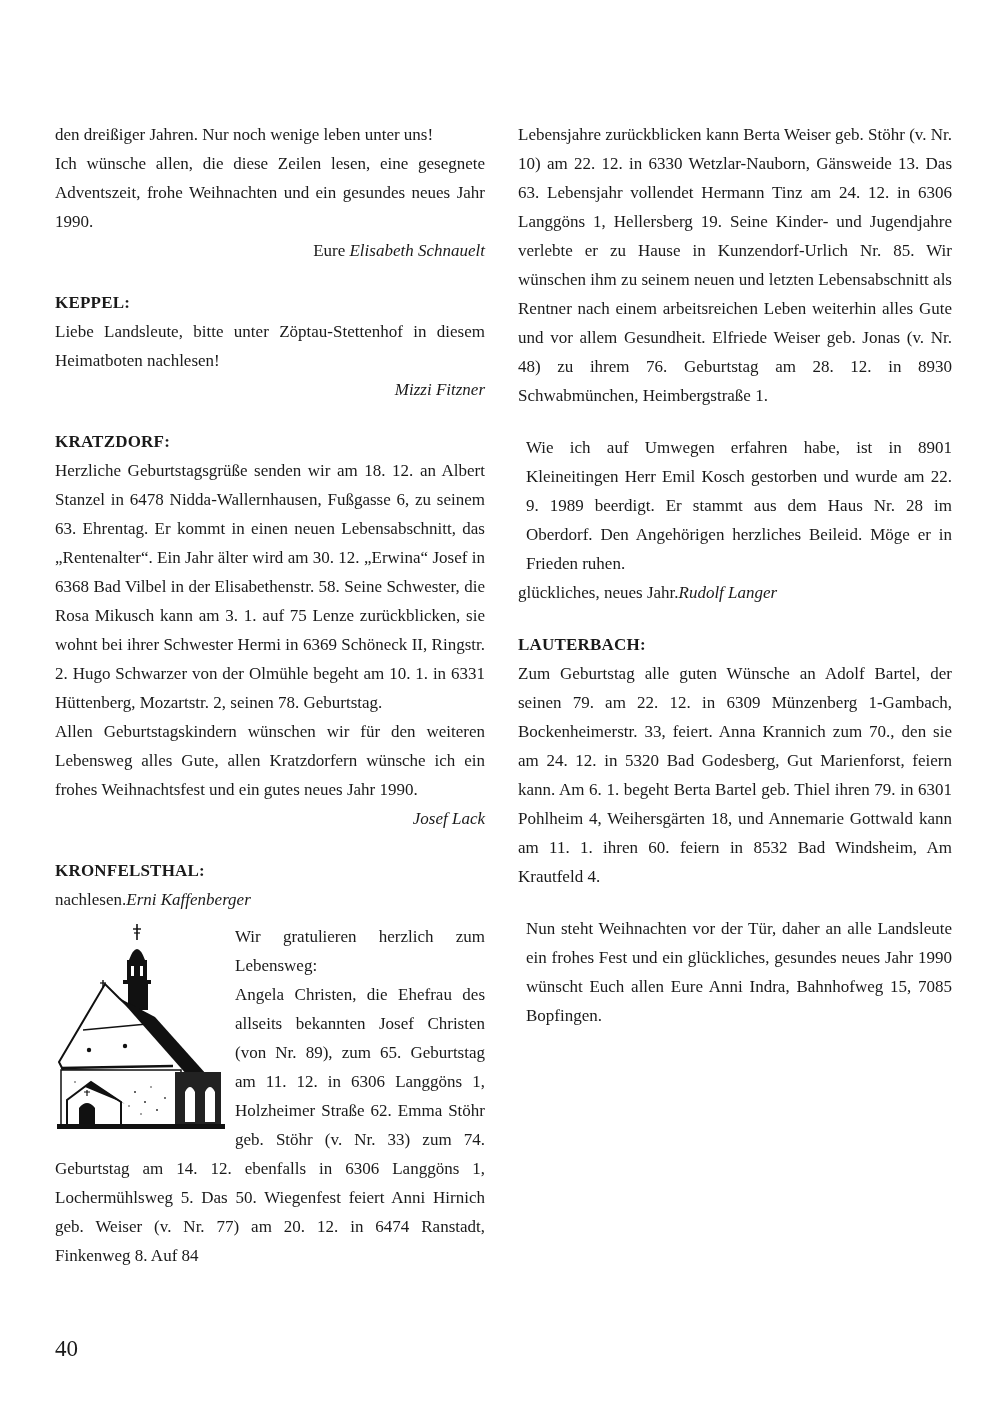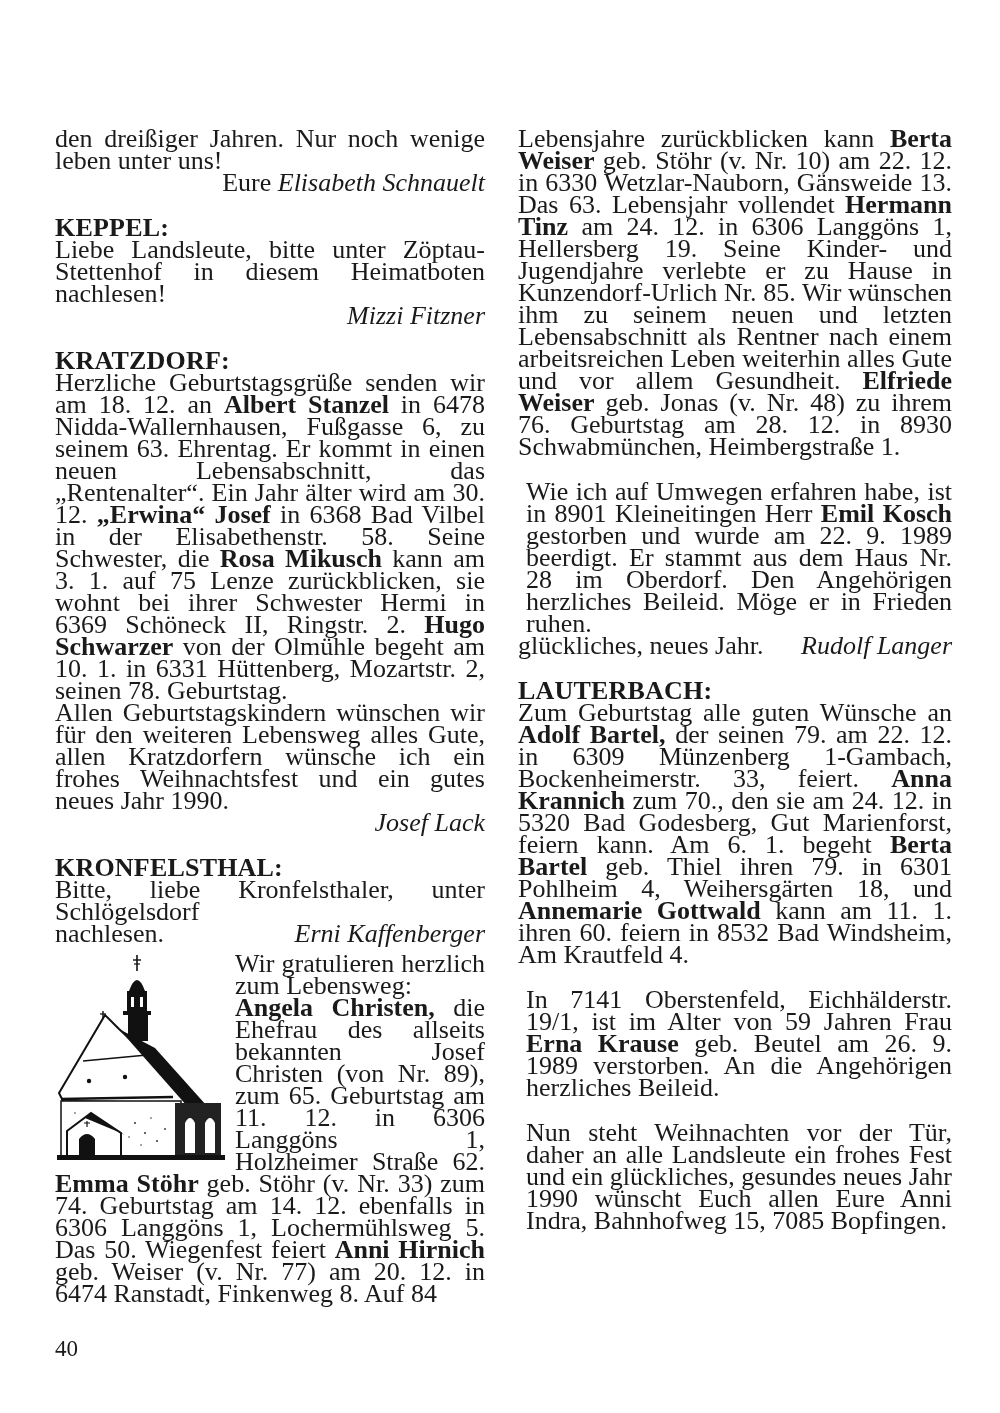--- a/index.html
+++ b/index.html
@@ -1,47 +1,47 @@
 <!DOCTYPE html>
 <html><head>
 <meta charset="utf-8">
 <style>
   html, body { margin: 0; padding: 0; background: #ffffff; }
   body { width: 1000px; height: 1413px; position: relative; overflow: hidden;
          font-family: "Liberation Serif", "DejaVu Serif", serif; color: #1a1a1a; }
-  .col { position: absolute; top: 128px; width: 430px; font-size: 26px; line-height: 22px; }
+  .col { position: absolute; top: 120px; width: 430px; font-size: 17px; line-height: 29px; }
   #col-left { left: 55px; }
   #col-right { left: 518px; width: 434px; }
   .para { margin: 0; text-align: justify; hyphens: manual; }
   .para.gap { margin-top: 23px; margin-left: 8px; }
   .heading { font-weight: bold; margin: 0; letter-spacing: 0.2px; }
   .heading.gap { margin-top: 23px; }
   .sig { text-align: right; margin: 0; }
   .sig i, .para i { }
-  .sig-inline { display: flex; justify-content: space-between; }
-  b { font-weight: bold; }
+  .sig-inline { display: flex; }
+  b { font-weight: normal; }
   .figure-block { position: relative; margin-top: 8px; }
   .church { float: left; width: 172px; height: 208px; margin-right: 8px; margin-top: 0; }
   .page-num { position: absolute; left: 55px; top: 1336px; font-size: 23px; }
 </style>
 </head>
 <body>
 
 <div class="col" id="col-left">
     <p class="para"><span>den dreißiger Jahren. Nur noch wenige leben unter uns!</span></p>
+    <p class="para"><span>Ich wünsche allen, die diese Zeilen lesen, eine gesegnete Adventszeit, frohe Weihnachten und ein gesundes neues Jahr 1990.</span></p>
     <p class="sig"><span>Eure </span><i>Elisabeth Schnauelt</i></p>
     <p class="heading gap">KEPPEL:</p>
     <p class="para"><span>Liebe Landsleute, bitte unter Zöptau-Stettenhof in diesem Heimatboten nachlesen!</span></p>
     <p class="sig"><i>Mizzi Fitzner</i></p>
     <p class="heading gap">KRATZDORF:</p>
     <p class="para"><span>Herzliche Geburtstagsgrüße senden wir am 18. 12. an </span><b>Albert Stanzel</b><span> in 6478 Nidda-Wallernhausen, Fußgasse 6, zu seinem 63. Ehrentag. Er kommt in einen neuen Lebensabschnitt, das „Rentenalter“. Ein Jahr älter wird am 30. 12. </span><b>„Erwina“ Josef</b><span> in 6368 Bad Vilbel in der Elisabethenstr. 58. Seine Schwester, die </span><b>Rosa Mikusch</b><span> kann am 3. 1. auf 75 Lenze zurückblicken, sie wohnt bei ihrer Schwester Hermi in 6369 Schöneck II, Ringstr. 2. </span><b>Hugo Schwarzer</b><span> von der Olmühle begeht am 10. 1. in 6331 Hüttenberg, Mozartstr. 2, seinen 78. Geburtstag.</span></p>
     <p class="para"><span>Allen Geburtstagskindern wünschen wir für den weiteren Lebensweg alles Gute, allen Kratzdorfern wünsche ich ein frohes Weihnachtsfest und ein gutes neues Jahr 1990.</span></p>
     <p class="sig"><i>Josef Lack</i></p>
     <p class="heading gap">KRONFELSTHAL:</p>
-    <p class="para"><span>Bitte, liebe Kronfelsthaler, unter Schlögelsdorf</span></p>
     <p class="sig sig-inline">
       <span>nachlesen.</span>
       <i>Erni Kaffenberger</i>
     </p>
   <div class="figure-block">
     <svg class="church" viewBox="0 0 172 208" xmlns="http://www.w3.org/2000/svg">
       <rect x="0" y="0" width="172" height="208" fill="#fff"></rect>
 
       <line x1="82" y1="2" x2="82" y2="18" stroke="#111" stroke-width="1.6"></line>
       <line x1="78" y1="7" x2="86" y2="7" stroke="#111" stroke-width="1.4"></line>
@@ -92,17 +92,16 @@
 </div>
 <div class="col" id="col-right">
     <p class="para"><span>Lebensjahre zurückblicken kann </span><b>Berta Weiser</b><span> geb. Stöhr (v. Nr. 10) am 22. 12. in 6330 Wetzlar-Nauborn, Gänsweide 13. Das 63. Lebensjahr vollendet </span><b>Hermann Tinz</b><span> am 24. 12. in 6306 Langgöns 1, Hellersberg 19. Seine Kinder- und Jugendjahre verlebte er zu Hause in Kunzendorf-Urlich Nr. 85. Wir wünschen ihm zu seinem neuen und letzten Lebensabschnitt als Rentner nach einem arbeitsreichen Leben weiterhin alles Gute und vor allem Gesundheit. </span><b>Elfriede Weiser</b><span> geb. Jonas (v. Nr. 48) zu ihrem 76. Geburtstag am 28. 12. in 8930 Schwabmünchen, Heimbergstraße 1.</span></p>
     <p class="para gap"><span>Wie ich auf Umwegen erfahren habe, ist in 8901 Kleineitingen Herr </span><b>Emil Kosch</b><span> gestorben und wurde am 22. 9. 1989 beerdigt. Er stammt aus dem Haus Nr. 28 im Oberdorf. Den Angehörigen herzliches Beileid. Möge er in Frieden ruhen.</span></p>
     <p class="sig sig-inline">
       <span>glückliches, neues Jahr.</span>
       <i>Rudolf Langer</i>
     </p>
     <p class="heading gap">LAUTERBACH:</p>
     <p class="para"><span>Zum Geburtstag alle guten Wünsche an </span><b>Adolf Bartel,</b><span> der seinen 79. am 22. 12. in 6309 Münzenberg 1-Gambach, Bockenheimerstr. 33, feiert. </span><b>Anna Krannich</b><span> zum 70., den sie am 24. 12. in 5320 Bad Godesberg, Gut Marienforst, feiern kann. Am 6. 1. begeht </span><b>Berta Bartel</b><span> geb. Thiel ihren 79. in 6301 Pohlheim 4, Weihersgärten 18, und </span><b>Annemarie Gottwald</b><span> kann am 11. 1. ihren 60. feiern in 8532 Bad Windsheim, Am Krautfeld 4.</span></p>
-    <p class="para gap"><span>In 7141 Oberstenfeld, Eichhälderstr. 19/1, ist im Alter von 59 Jahren Frau </span><b>Erna Krause</b><span> geb. Beutel am 26. 9. 1989 verstorben. An die Angehörigen herzliches Beileid.</span></p>
     <p class="para gap"><span>Nun steht Weihnachten vor der Tür, daher an alle Landsleute ein frohes Fest und ein glückliches, gesundes neues Jahr 1990 wünscht Euch allen Eure Anni Indra, Bahnhofweg 15, 7085 Bopfingen.</span></p>
   </div>
 
 <div class="page-num">40</div>
 
 </body></html>

